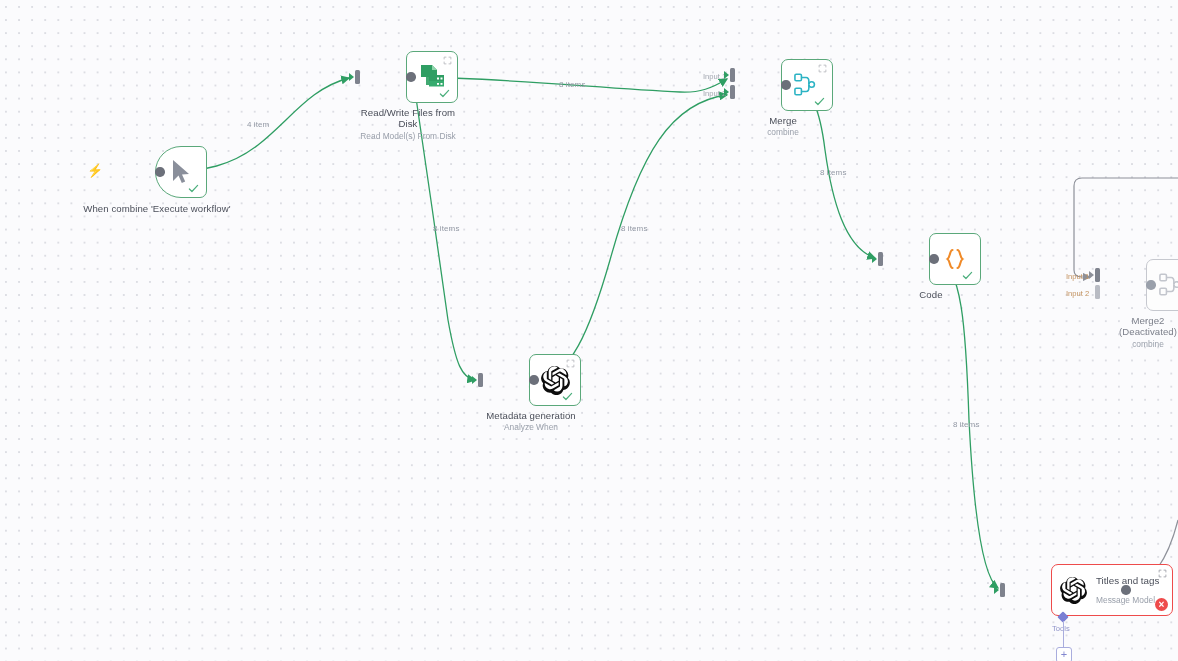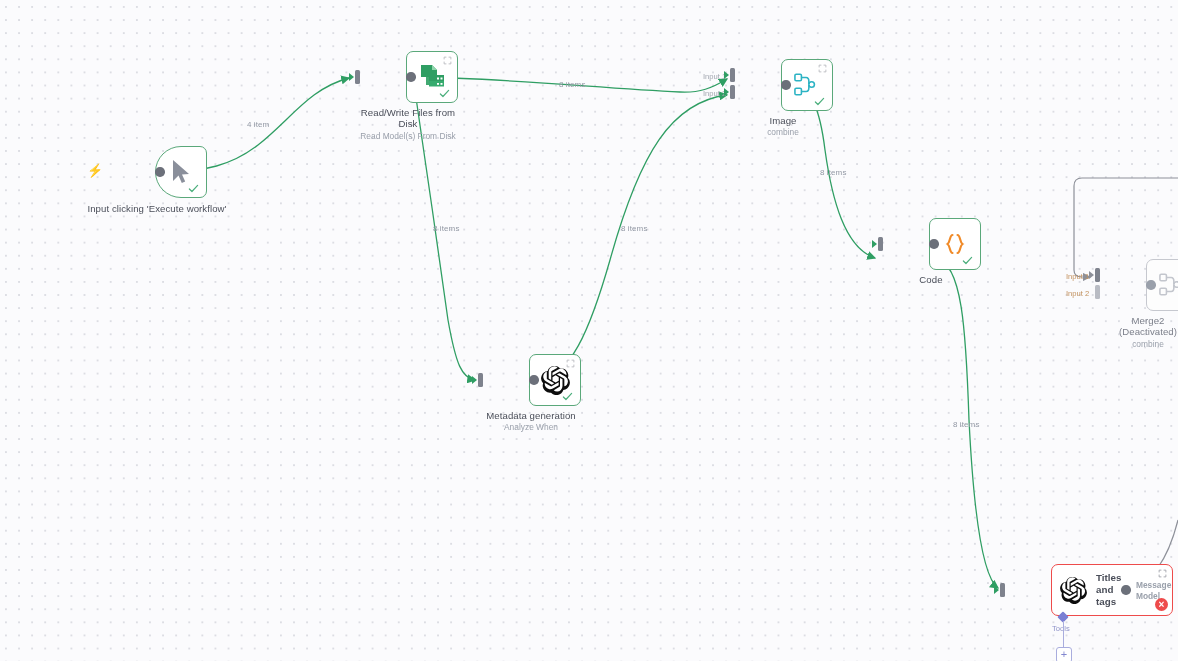--- a/index.html
+++ b/index.html
@@ -181,24 +181,23 @@
   
   .wide .icon-wrap {
     width: 42px;
     display: flex;
     align-items: center;
     justify-content: center;
     flex: 0 0 auto;
   }
   .wide .text-wrap {
     display: flex;
-    flex-direction: row;
+    flex-direction: column;
     justify-content: center;
     padding-left: 2px;
-    font-weight: bold;
   }
   .wide .n-title {
     font-size: 9.8px;
     color: #4a4e59;
     line-height: 12px;
   }
   .wide .n-sub {
     font-size: 8.4px;
     color: #9aa0ab;
     line-height: 11px;
@@ -280,21 +279,21 @@
     <div class="box">
       <svg width="22" height="26" viewBox="0 0 22 26">
         <path d="M3,1 L3,22 L8.5,16.5 L11.8,24 L15.2,22.5 L12,15.4 L19,15 Z" fill="#8a8f9b"></path>
       </svg>
       <svg class="check" viewBox="0 0 12 12">
         <path d="M1.5,6.5 L4.3,9.3 L10.5,2.6" fill="none" stroke="#4caf7d" stroke-width="1.3" stroke-linecap="round" stroke-linejoin="round"></path>
       </svg>
     </div>
     <div class="outdot" style="left:48px; top:21px;"></div>
     <div class="caption" style="top:57px;">
-      <div class="title">Input clicking 'Execute workflow'</div>
+      <div class="title">When combine 'Execute workflow'</div>
     </div>
   </div>
 
   <div class="node square" style="left:358px; top:51px;">
     <div class="arrowin" style="left:-9px; top:22px;"></div>
     <div class="inport" style="left:-3px; top:19px;"></div>
     <div class="box">
       <svg class="pin" viewBox="0 0 12 12">
         <g fill="none" stroke="#8d9099" stroke-width="1.2" stroke-linecap="round">
           <path d="M1.5,4 L1.5,1.5 L4,1.5"></path>
@@ -375,26 +374,26 @@
           <path d="M9,21 L14,21 Q17,21 17,17 L17,14"></path>
           <rect x="17" y="10.5" width="6" height="6" rx="3"></rect>
         </g>
       </svg>
       <svg class="check" viewBox="0 0 12 12">
         <path d="M1.5,6.5 L4.3,9.3 L10.5,2.6" fill="none" stroke="#4caf7d" stroke-width="1.3" stroke-linecap="round" stroke-linejoin="round"></path>
       </svg>
     </div>
     <div class="outdot" style="left:48px; top:21px;"></div>
     <div class="caption" style="top:56px; width:110px;">
-      <div class="title">Image</div>
+      <div class="title">Merge</div>
       <div class="sub">combine</div>
     </div>
   </div>
 
-  <div class="node square" style="left:881px; top:218px;">
+  <div class="node square" style="left:881px; top:233px;">
     <div class="arrowin" style="left:-9px; top:22px;"></div>
     <div class="inport" style="left:-3px; top:19px;"></div>
     <div class="box">
       <svg width="30" height="30" viewBox="0 0 30 30">
         <g fill="none" stroke="#f08a28" stroke-width="2.1" stroke-linecap="round">
           <path d="M12.5,6 C9.5,6 10.5,13 7.5,15 C10.5,17 9.5,24 12.5,24"></path>
           <path d="M17.5,6 C20.5,6 19.5,13 22.5,15 C19.5,17 20.5,24 17.5,24"></path>
         </g>
       </svg>
       <svg class="check" viewBox="0 0 12 12">

